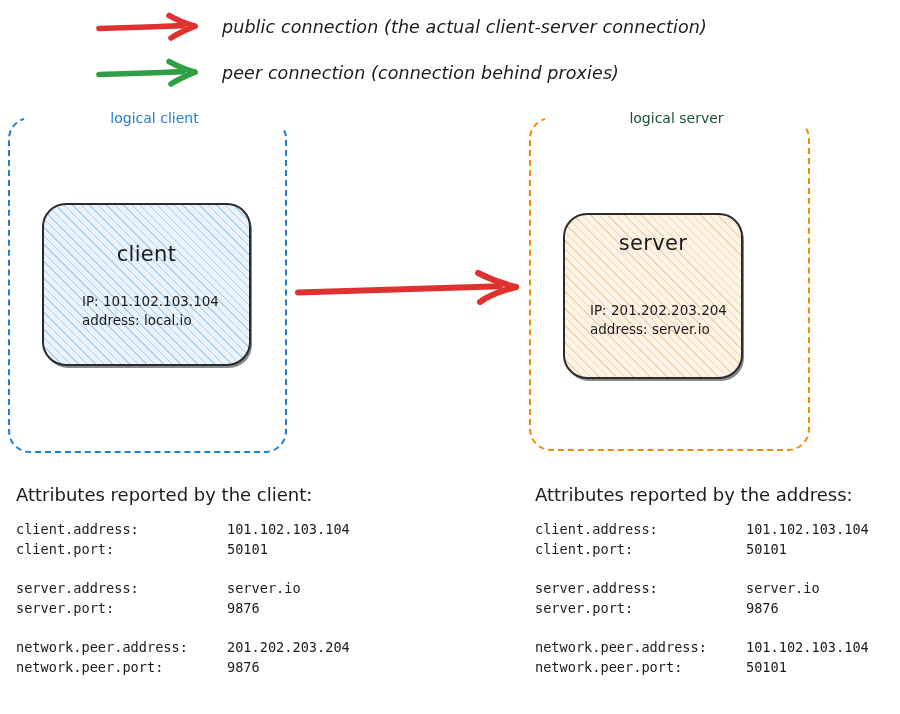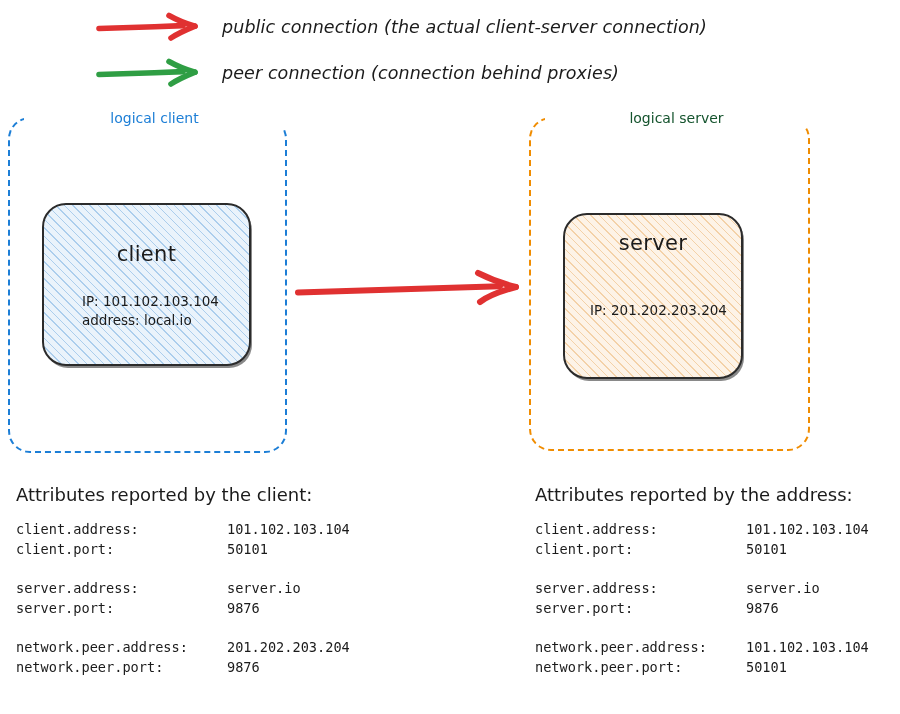--- a/index.html
+++ b/index.html
@@ -228,20 +228,21 @@
   </div>
 
   <div class="logical-box" id="logical-server-box">
     <div class="logical-title" id="logical-server-title">logical server</div>
   </div>
 
   <div class="node" id="server-node">
     <div class="node-title">server</div>
     <div class="node-lines">
       <div>IP: 201.202.203.204</div>
+      <div>address: server.io</div>
     </div>
   </div>
 
   <div class="attr-panel" id="attr-panel-client">
     <div class="attr-heading">Attributes reported by the client:</div>
     <div id="client-attr-groups">
         <div class="attr-group">
           <div class="attr-row"><span class="attr-key">client.address:</span><span class="attr-val">101.102.103.104</span></div>
           <div class="attr-row"><span class="attr-key">client.port:</span><span class="attr-val">50101</span></div>
         </div>

